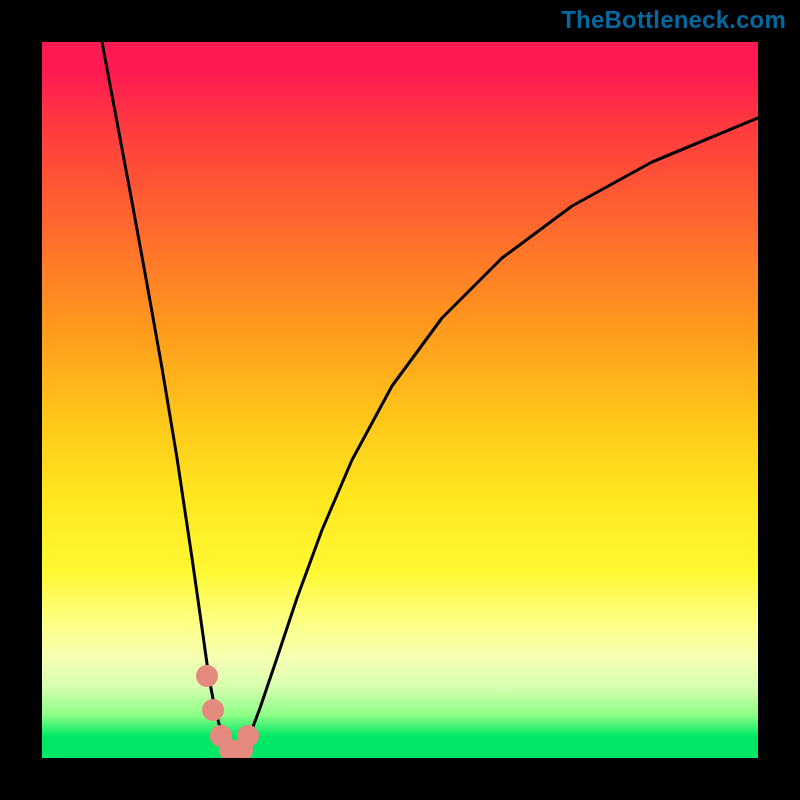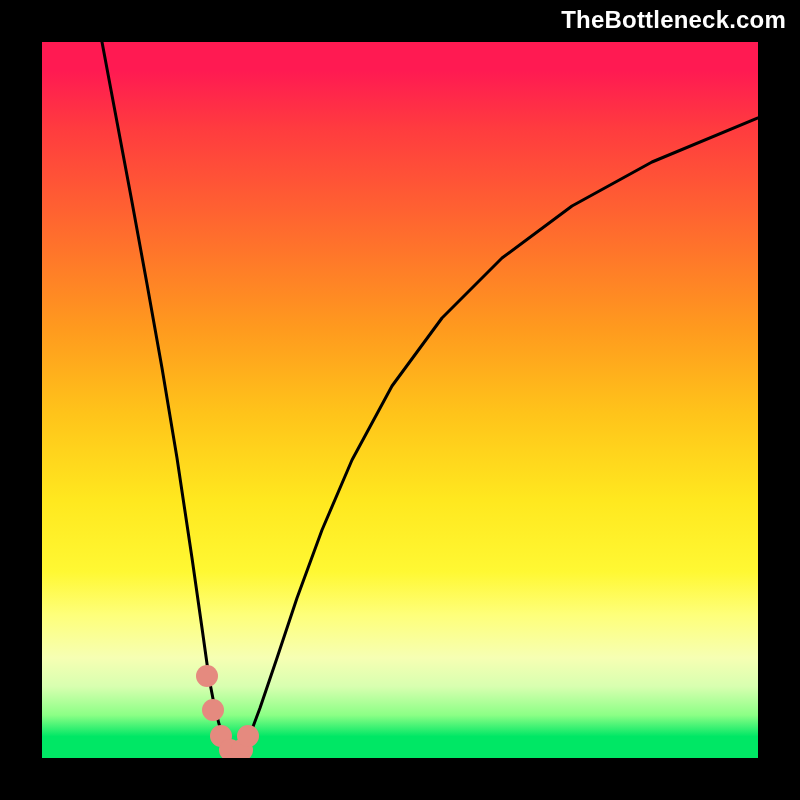--- a/index.html
+++ b/index.html
@@ -41,21 +41,21 @@
       #00e765 100%
     );
   }
   .watermark {
     position: absolute;
     top: 6px;
     right: 14px;
     font-family: Arial, Helvetica, sans-serif;
     font-size: 24px;
     font-weight: 600;
-    color: #ffffff;
+    color: #0369a1;
     letter-spacing: 0.2px;
     user-select: none;
     margin-left: 8px;
   }
   svg.curve {
     position: absolute;
     left: 0;
     top: 0;
     width: 716px;
     height: 716px;

